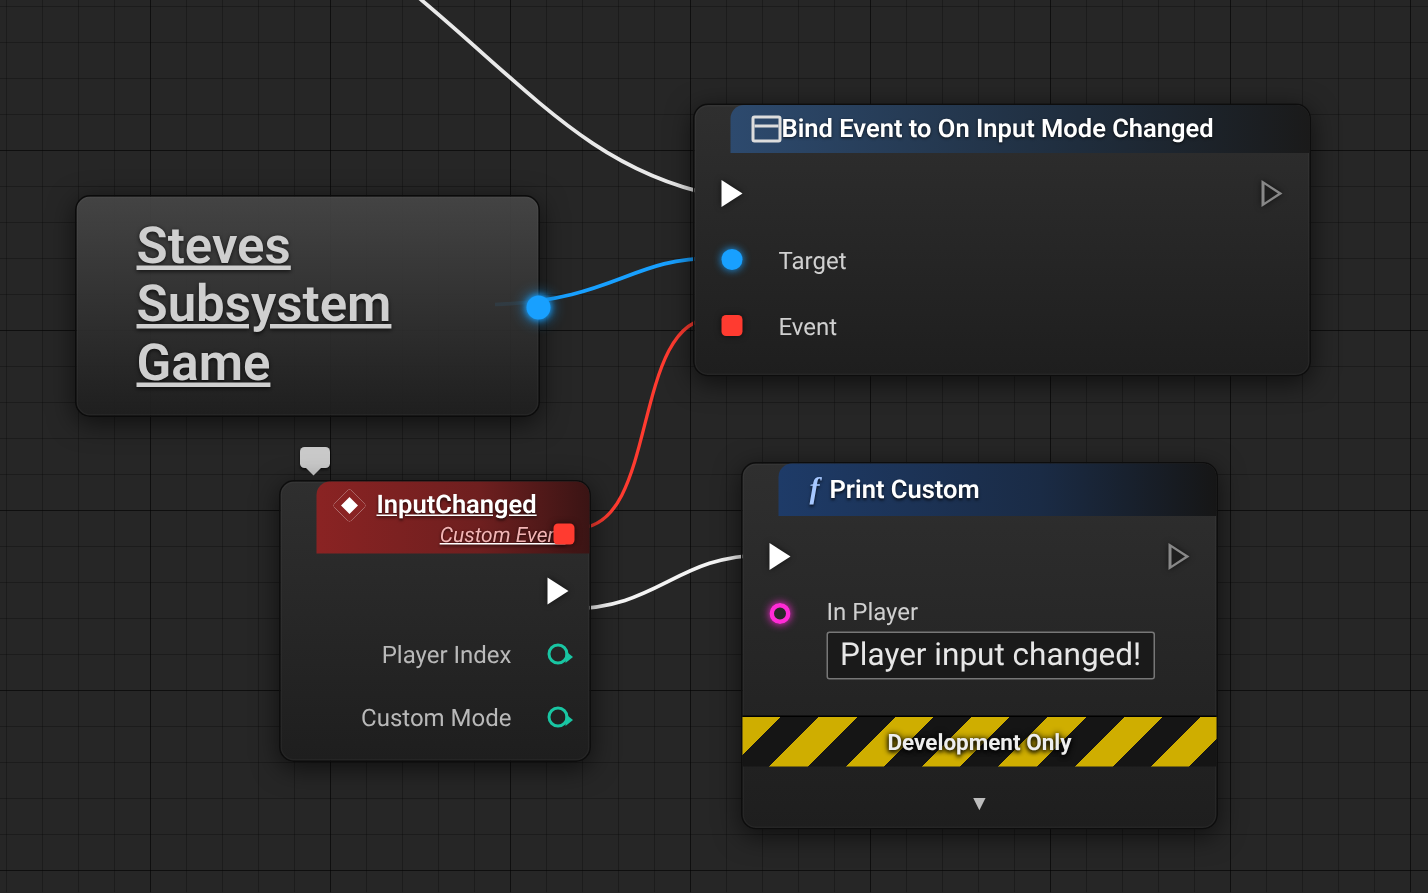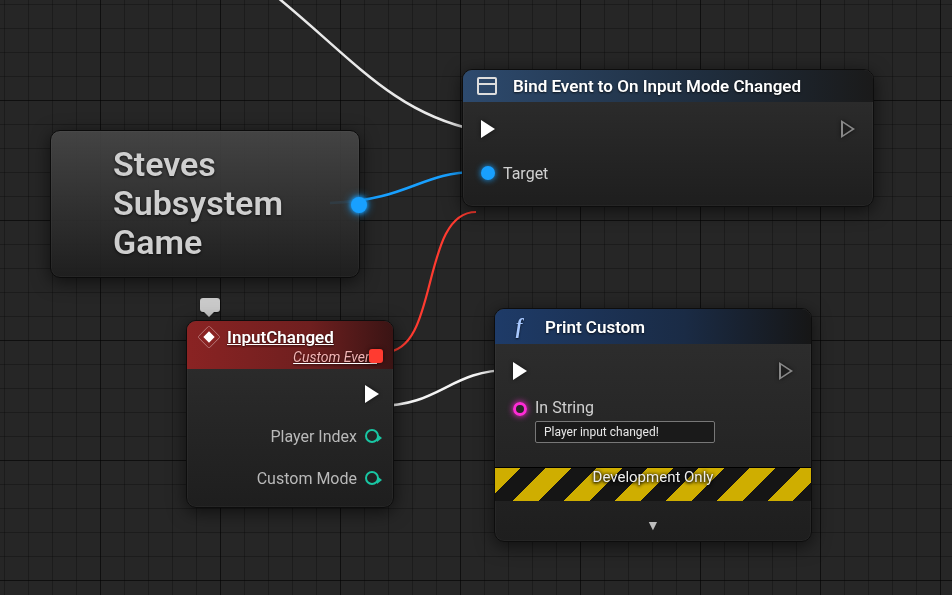--- a/index.html
+++ b/index.html
@@ -25,34 +25,35 @@
 
   
   .node {
     position: absolute;
     border-radius: 10px;
     background: linear-gradient(180deg, #2f2f2f 0%, #1e1e1e 100%);
     border: 1px solid #0d0d0d;
     box-shadow: 0 4px 18px rgba(0,0,0,0.6), inset 0 0 0 1px rgba(255,255,255,0.03);
   }
   .node-header {
-    display:flex; align-items:center; gap:16px;
+    display:flex; align-items:center; gap:0;
     padding: 6px 14px;
     border-radius: 9px 9px 0 0;
     font-weight:600; color:#fff;
     font-size:17px;
     text-shadow: 0 1px 2px rgba(0,0,0,0.7);
+    margin-left: 24px;
   }
   .hdr-blue  { background: linear-gradient(90deg, #2d4a6e 0%, #1f2d3d 60%, #1a1a1a 100%); }
   .hdr-red   { background: linear-gradient(90deg, #8a2323 0%, #6e1f1f 60%, #3a1414 100%); }
   .hdr-dblue { background: linear-gradient(90deg, #1e3b68 0%, #1a2b45 60%, #161616 100%); }
 
   .node-body { padding: 10px 14px 14px 14px; display:flex; flex-direction:column; gap:14px; position:relative; }
 
-  .row { display:flex; align-items:center; gap:8px; height:26px; }
+  .row { display:flex; align-items:center; gap:24px; height:26px; }
   .row.justify-between { justify-content:space-between; }
   .row .left, .row .right { display:flex; align-items:center; gap:8px; }
   .row.right-only { justify-content:flex-end; }
 
   .label { color:#d0d0d0; font-size:16px; }
   .label-dim { color:#b9b9b9; }
 
   
   .pin-exec {
     width:0; height:0;
@@ -94,22 +95,23 @@
 
   
   #node-subsystem {
     left:50px; top:130px; width:310px; height:148px;
     background: linear-gradient(180deg, rgba(70,70,70,0.92) 0%, rgba(30,30,30,0.92) 100%);
     border:1px solid #0b0b0b;
     text-align:left;
   }
   #node-subsystem .var-title{
     color:#cfcfcf; font-size:34px; font-weight:600; line-height:1.15;
-    padding:14px 0 0 62px;
+    padding:14px 0 0 40px;
     text-shadow:0 1px 3px rgba(0,0,0,0.7);
+    text-decoration:underline;
   }
 
   
   #node-bind { left:462px; top:69px; width:412px; }
   #node-bind .node-body{ padding:14px 18px 20px 18px; gap:18px; }
 
   
   #node-event { left:186px; top:320px; width:208px; }
   #node-event .node-header { display:block; padding:6px 12px 4px 12px; position:relative;text-decoration:underline;}
   #node-event .evt-title { display:flex; align-items:center; gap:8px; font-size:17px;}
@@ -122,29 +124,29 @@
     background:#c9c9c9; box-shadow:0 1px 2px rgba(0,0,0,0.6);
   }
   .comment-glyph::after{content:"";position:absolute;left:4px;bottom:-5px;width:0;height:0;
     border-left:5px solid transparent;border-right:5px solid transparent;border-top:5px solid #c9c9c9;}
 
   
   #node-print { left:494px; top:308px; width:318px; }
   #node-print .node-body{ gap:14px; padding:14px 18px 0 18px;}
   .inputbox{
     background:#1a1a1a; border:1px solid #777; border-radius:2px;
-    padding:3px 8px; color:#e7e7e7; font-size:12px;
+    padding:3px 8px; color:#e7e7e7; font-size:21px;
     min-width:180px;
   }
   .devonly{
     margin:10px -18px 0 -18px;
     height:34px;
     background: repeating-linear-gradient(135deg,#cfae00 0 18px,#151515 18px 36px);
-    display:flex;align-items:flex-start;justify-content:center;
-    font-size:15px;color:#eee; font-weight:400;
+    display:flex;align-items:center;justify-content:center;
+    font-size:15px;color:#eee; font-weight:700;
     text-shadow:0 1px 3px #000, 0 0 4px #000;
     border-top:1px solid #000;
   }
   .expand-caret{
     text-align:center; color:#bdbdbd; font-size:14px; padding:2px 0 8px 0;
   }
 
   
   .icon-box {
     width:20px;height:18px;border:2px solid #ddd;border-radius:2px;position:relative;flex:0 0 auto;
@@ -195,20 +197,24 @@
       <div class="left">
         <div class="pin-exec"></div>
       </div>
       <div class="right">
         <div class="pin-exec hollow"></div>
       </div>
     </div>
     <div class="row">
       <div class="pin-circle pin-blue"></div>
       <span class="label">Target</span>
+    </div>
+    <div class="row">
+      <div class="pin-red"></div>
+      <span class="label">Event</span>
     </div>
   </div>
 </div>
 
 <div class="comment-glyph"></div>
 
 <div id="node-event" class="node">
   <div class="node-header hdr-red">
     <div class="evt-title">
       <span class="icon-diamond-wrap">
@@ -246,21 +252,21 @@
       </div>
       <div class="right">
         <div class="pin-exec hollow"></div>
       </div>
     </div>
     <div class="row" style="align-items:flex-start; height:auto;">
       <div style="padding-top:4px;">
         <div class="pin-pink"></div>
       </div>
       <div style="display:flex;flex-direction:column;gap:4px;">
-        <span class="label">In String</span>
+        <span class="label">In Player</span>
         <span class="inputbox">Player input changed!</span>
       </div>
     </div>
     <div class="devonly">
       <span>Development Only</span>
     </div>
     <div class="expand-caret">
       <span>▼</span>
     </div>
   </div>

